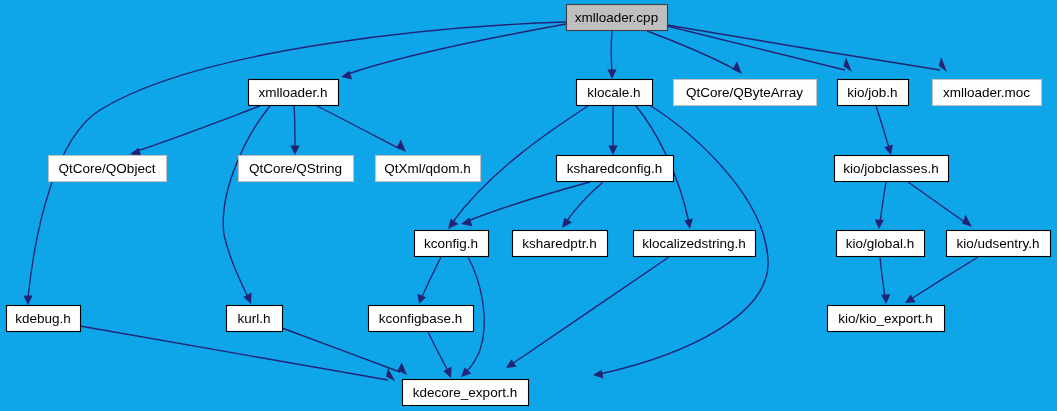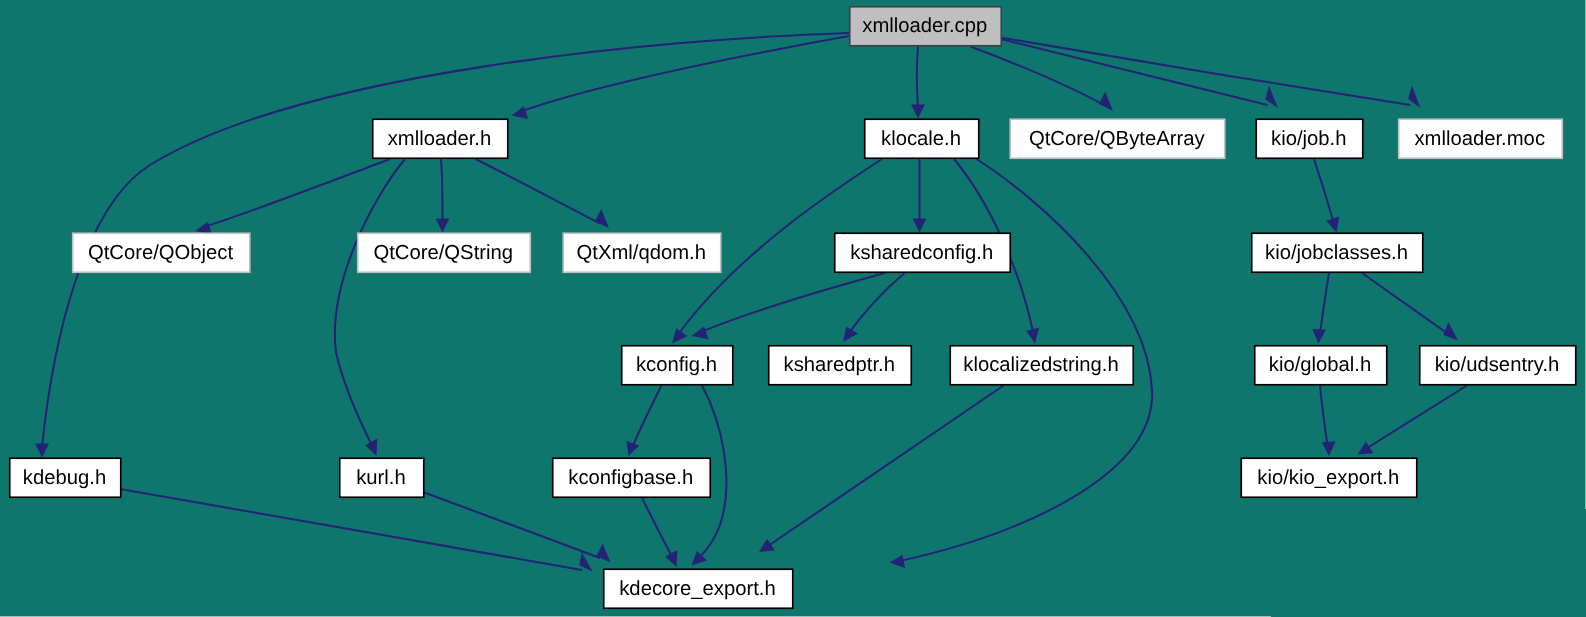--- a/index.html
+++ b/index.html
@@ -4,21 +4,21 @@
 <style>
   html, body {
     margin: 0;
     padding: 0;
     background: #ffffff;
   }
   #graph-root {
     position: relative;
     width: 1057px;
     height: 411px;
-    background: #0f766e;
+    background: #0ea5e9;
     font-family: "Liberation Sans", sans-serif;
     overflow: hidden;
   }
   svg#graph-svg {
     position: absolute;
     left: 0;
     top: 0;
     width: 1057px;
     height: 411px;
   }

